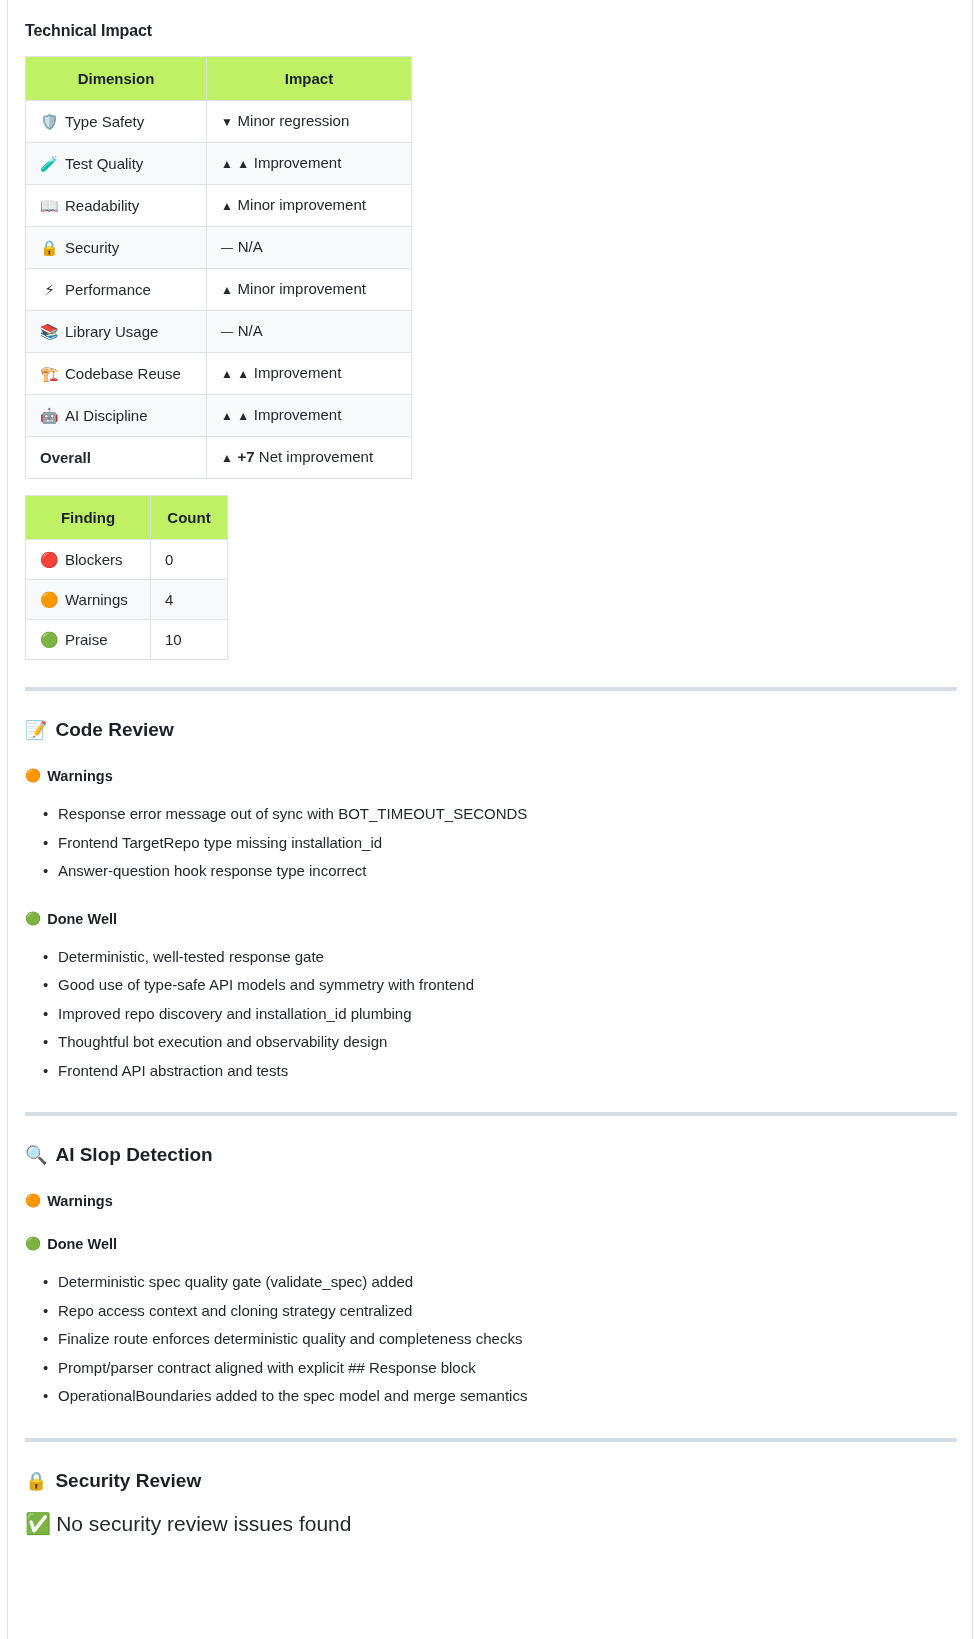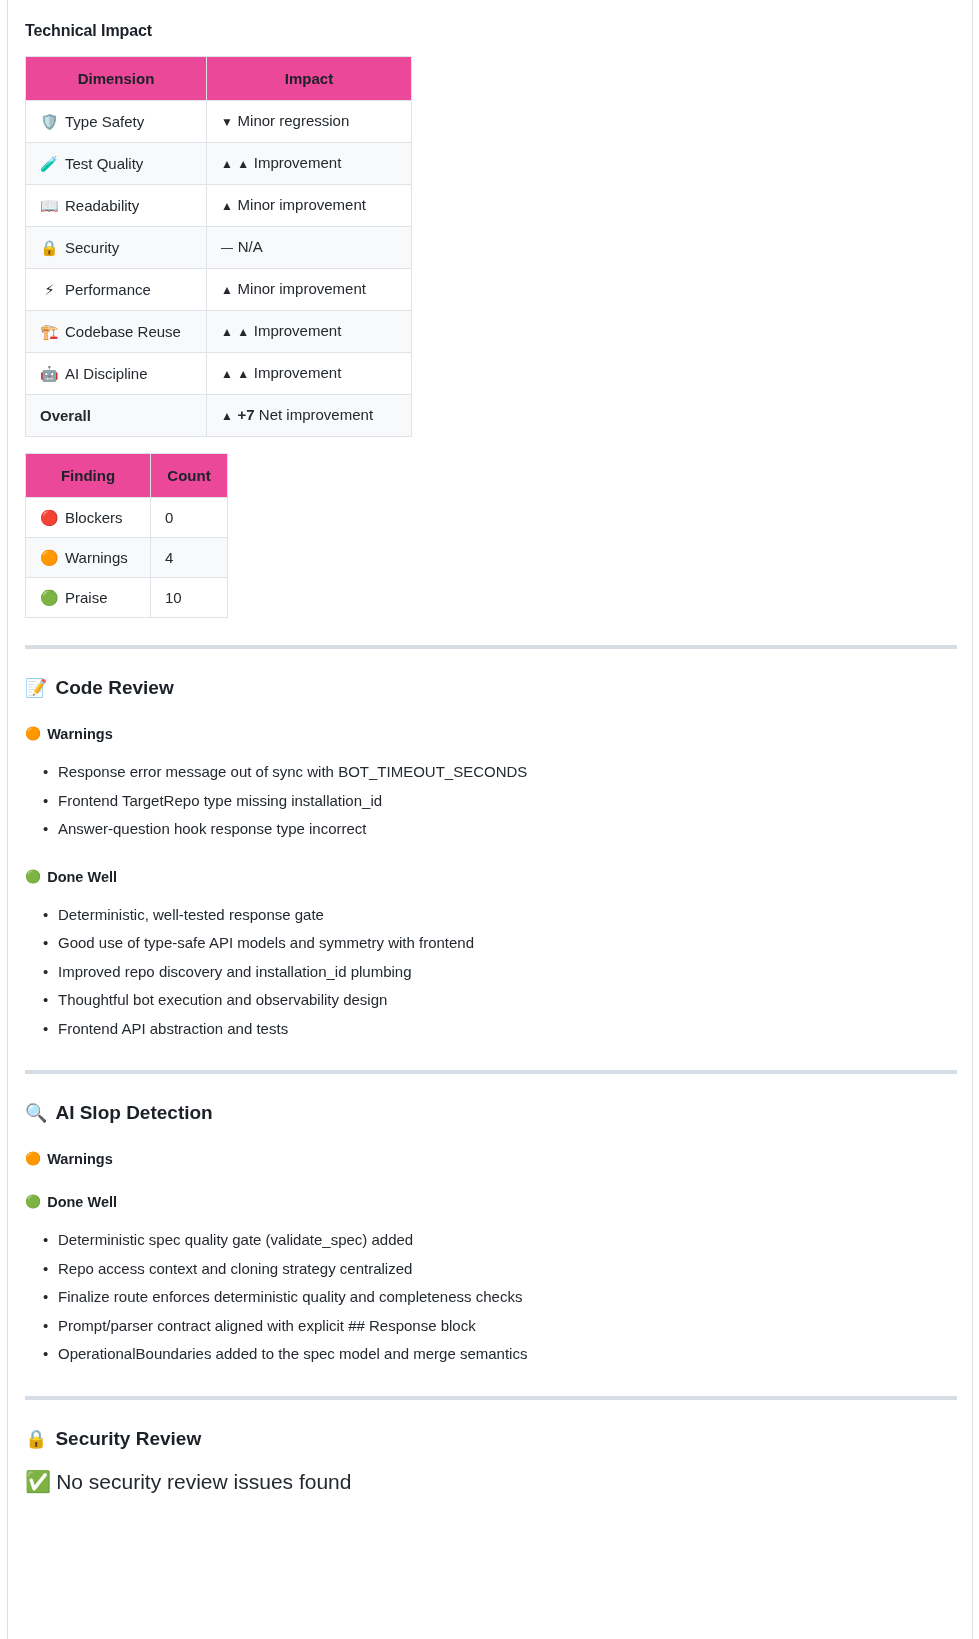--- a/index.html
+++ b/index.html
@@ -51,21 +51,21 @@
   table.grid th, table.grid td {
     border: 1px solid #dfe3e8;
     padding: 9px 14px;
     line-height: 21px;
     vertical-align: middle;
     white-space: nowrap;
   }
   table.grid th {
     font-weight: bold;
     text-align: center;
-    background: #ec4899;
+    background: #bef264;
     color: #1c2127;
     padding-top: 11px;
     padding-bottom: 11px;
   }
   table.grid tbody tr:nth-child(even) td {
     background: #f7f9fa;
   }
   table.grid td.left { text-align: left; }
   td .emoji {
     display: inline-block;
@@ -181,20 +181,24 @@
           <td class="left"><span class="emoji">📖</span><span>Readability</span></td>
           <td class="left"><span class="arrow">▲</span> <span>Minor improvement</span></td>
         </tr>
         <tr>
           <td class="left"><span class="emoji">🔒</span><span>Security</span></td>
           <td class="left"><span class="arrow">—</span> <span>N/A</span></td>
         </tr>
         <tr>
           <td class="left"><span class="emoji">⚡</span><span>Performance</span></td>
           <td class="left"><span class="arrow">▲</span> <span>Minor improvement</span></td>
+        </tr>
+        <tr>
+          <td class="left"><span class="emoji">📚</span><span>Library Usage</span></td>
+          <td class="left"><span class="arrow">—</span> <span>N/A</span></td>
         </tr>
         <tr>
           <td class="left"><span class="emoji">🏗️</span><span>Codebase Reuse</span></td>
           <td class="left"><span class="arrow">▲ ▲</span> <span>Improvement</span></td>
         </tr>
         <tr>
           <td class="left"><span class="emoji">🤖</span><span>AI Discipline</span></td>
           <td class="left"><span class="arrow">▲ ▲</span> <span>Improvement</span></td>
         </tr>
         <tr>

